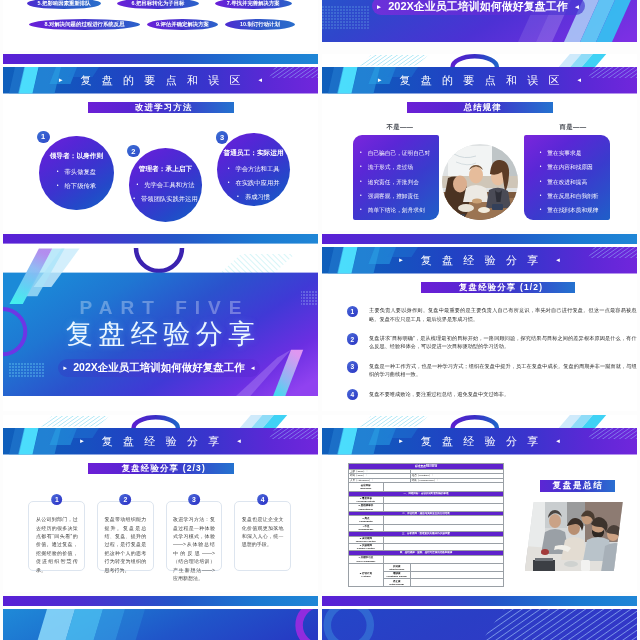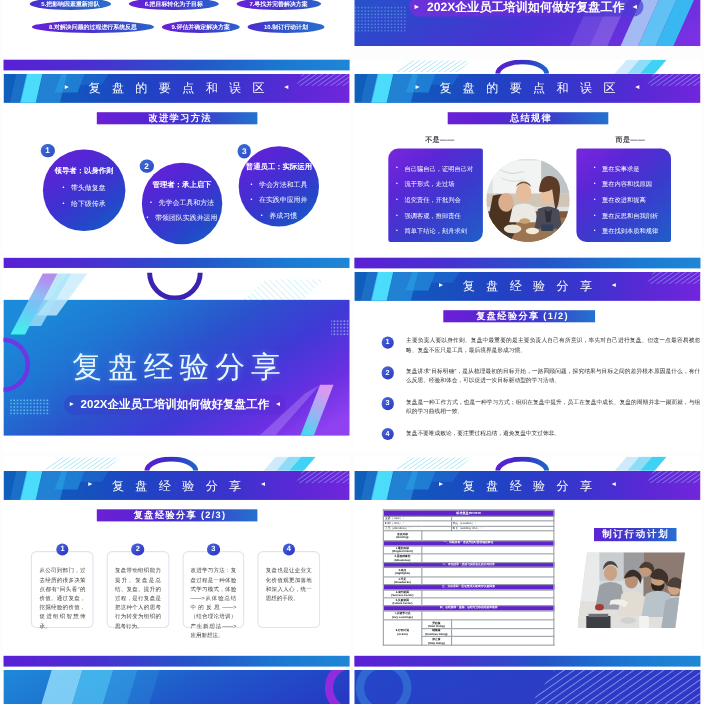--- a/index.html
+++ b/index.html
@@ -404,20 +404,21 @@
 
       <path d="M274.5 123.5 L288 115.7 L247.3 162 L233 162 Z" fill="#a77cf2" opacity=".5"></path>
       <path d="M288 115.7 L300.2 115.7 L282.3 162 L270.1 162 Z" fill="url(#pfPar3)" opacity=".92"></path>
 
       <circle cx="-0.4" cy="97.6" r="22.7" fill="none" stroke="#7b2ae8" stroke-width="4" opacity=".85"></circle>
 
       <rect x="6" y="128" width="36" height="15" fill="url(#pfDots)" opacity=".85"></rect>
       <rect x="298" y="56" width="17" height="15" fill="url(#pfDots2)" opacity=".85"></rect>
 
     </svg>
+    <div class="part-label">PART FIVE</div>
     <div class="part-title">复盘经验分享</div>
     <div class="part-sub">
       <span class="tri">►</span>
       <span>202X企业员工培训如何做好复盘工作</span>
       <span class="tri">◄</span>
     </div>
   </div>
 
   <div class="slide col-r" style="top:234px">
     <div class="topbar"></div>
@@ -443,21 +444,21 @@
         <path d="M21.3 0 L35.6 0 L29.5 26.5 L15.2 26.5 Z" fill="#4fe4ff" opacity=".95"></path>
         <path d="M12 0 L22 0 L16 26.5 L6 26.5 Z" fill="#2b86d8" opacity=".45"></path>
         <path d="M272 0 L315 0 L315 11 L266 11 Z" fill="url(#bdHatch)" opacity=".9"></path>
       </svg>
       <div class="btitle">
         <span class="tri">►</span>
         <span>复盘经验分享</span>
         <span class="tri">◄</span>
       </div>
     </div>
-    <div class="chip" style="left:81px;top:48.2px;width:138px;">复盘经验分享 (1/2)</div>
+    <div class="chip" style="left:99px;top:48.2px;width:154px;">复盘经验分享 (1/2)</div>
 
     <div class="exp-list">
       <div class="exp-item">
         <div class="exp-num">1</div>
         <div class="exp-txt">主要负责人要以身作则。复盘中最重要的是主要负责人自己有所意识，率先对自己进行复盘。但这一点最容易被忽略。复盘不应只是工具，最后境界是形成习惯。</div>
       </div>
       <div class="exp-item">
         <div class="exp-num">2</div>
         <div class="exp-txt">复盘讲求“目标明确”，是从梳理最初的目标开始，一路回顾问题，探究结果与目标之间的差异根本原因是什么，有什么反思、经验和体会，可以促进一次目标驱动型的学习活动。</div>
       </div>
@@ -662,21 +663,21 @@
           <tr style="height: 7.5px;">
             <td class="rv-lab" style="width: 27px;">继续做<br>(Continue Doing)</td>
             <td></td>
           </tr>
           <tr style="height: 7.5px;">
             <td class="rv-lab" style="width: 27px;">停止做<br>(Stop Doing)</td>
             <td></td>
           </tr>
         </tbody>
       </table>
-    <div class="tool-chip">制订行动计划</div>
+    <div class="tool-chip">复盘是总结</div>
     <div class="tool-photo">
       <svg width="100" height="70" viewBox="0 0 100 70">
         <rect x="0" y="0" width="100" height="70" fill="#d7d9da"></rect>
         <rect x="0" y="0" width="20" height="46" fill="#e9ebeb"></rect>
         <rect x="20" y="0" width="22" height="26" fill="#c9cdcf"></rect>
         <rect x="42" y="0" width="18" height="24" fill="#9a9b9c"></rect>
         <rect x="60" y="0" width="40" height="40" fill="#8d7b72"></rect>
         <rect x="0" y="46" width="100" height="24" fill="#cfd0cf"></rect>
         <path d="M0 44 L100 52 L100 70 L0 70 Z" fill="#e2e0dc"></path>
 

